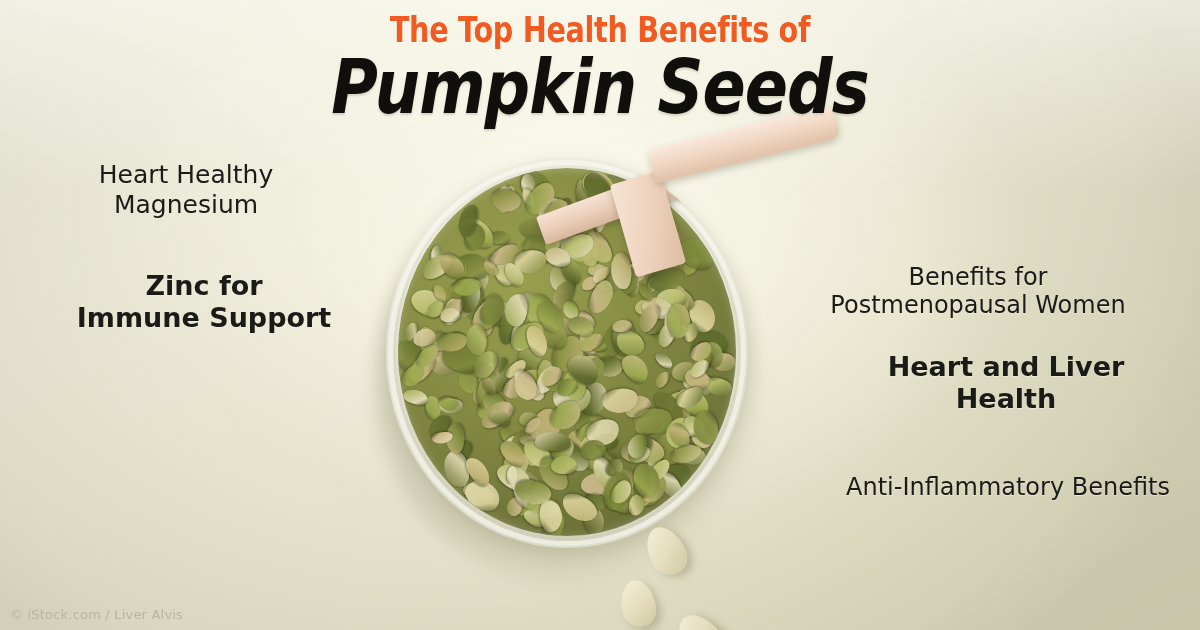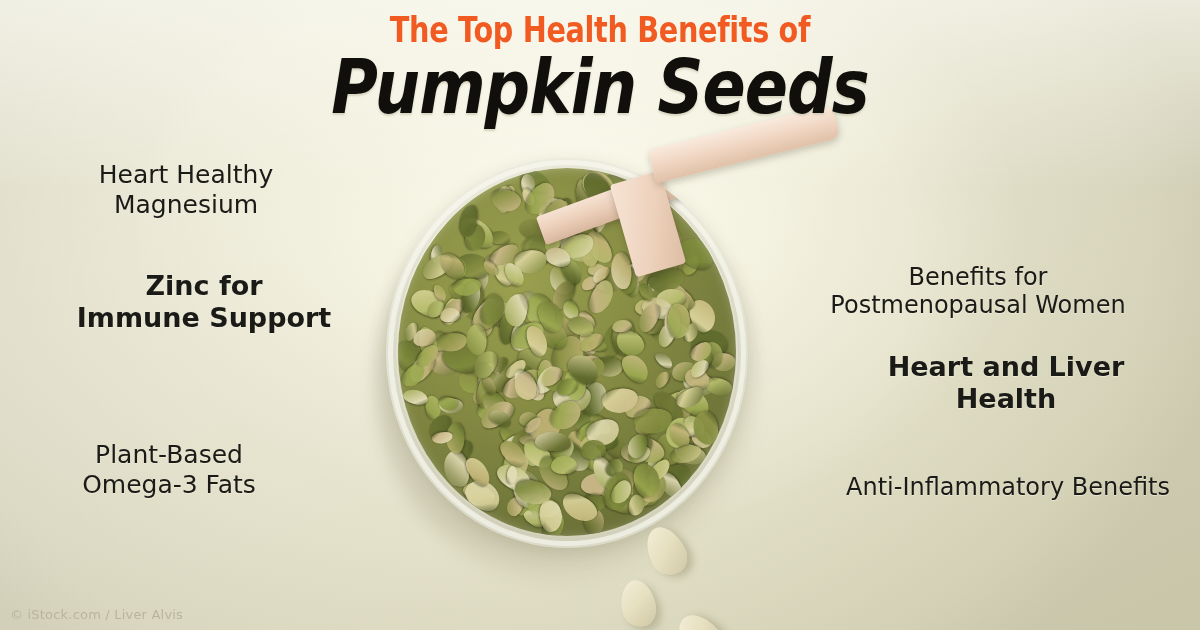--- a/index.html
+++ b/index.html
@@ -526,22 +526,20 @@
 
   <div class="title-wrap">
     <span class="title-top">The Top Health Benefits of</span>
     <span class="title-main">Pumpkin Seeds</span>
   </div>
 
   <div class="label reg" id="lbl-magnesium">Heart Healthy
 Magnesium</div>
   <div class="label bold" id="lbl-zinc">Zinc for
 Immune Support</div>
-  <div class="label reg" id="lbl-omega">Plant-Based
-Omega-3 Fats</div>
 
   <div class="label reg" id="lbl-postmeno">Benefits for
 Postmenopausal Women</div>
   <div class="label bold" id="lbl-heartliver">Heart and Liver
 Health</div>
   <div class="label reg" id="lbl-antiinflam">Anti-Inflammatory Benefits</div>
 
   <div class="credit">© iStock.com / Liver Alvis</div>
 
 </div>

